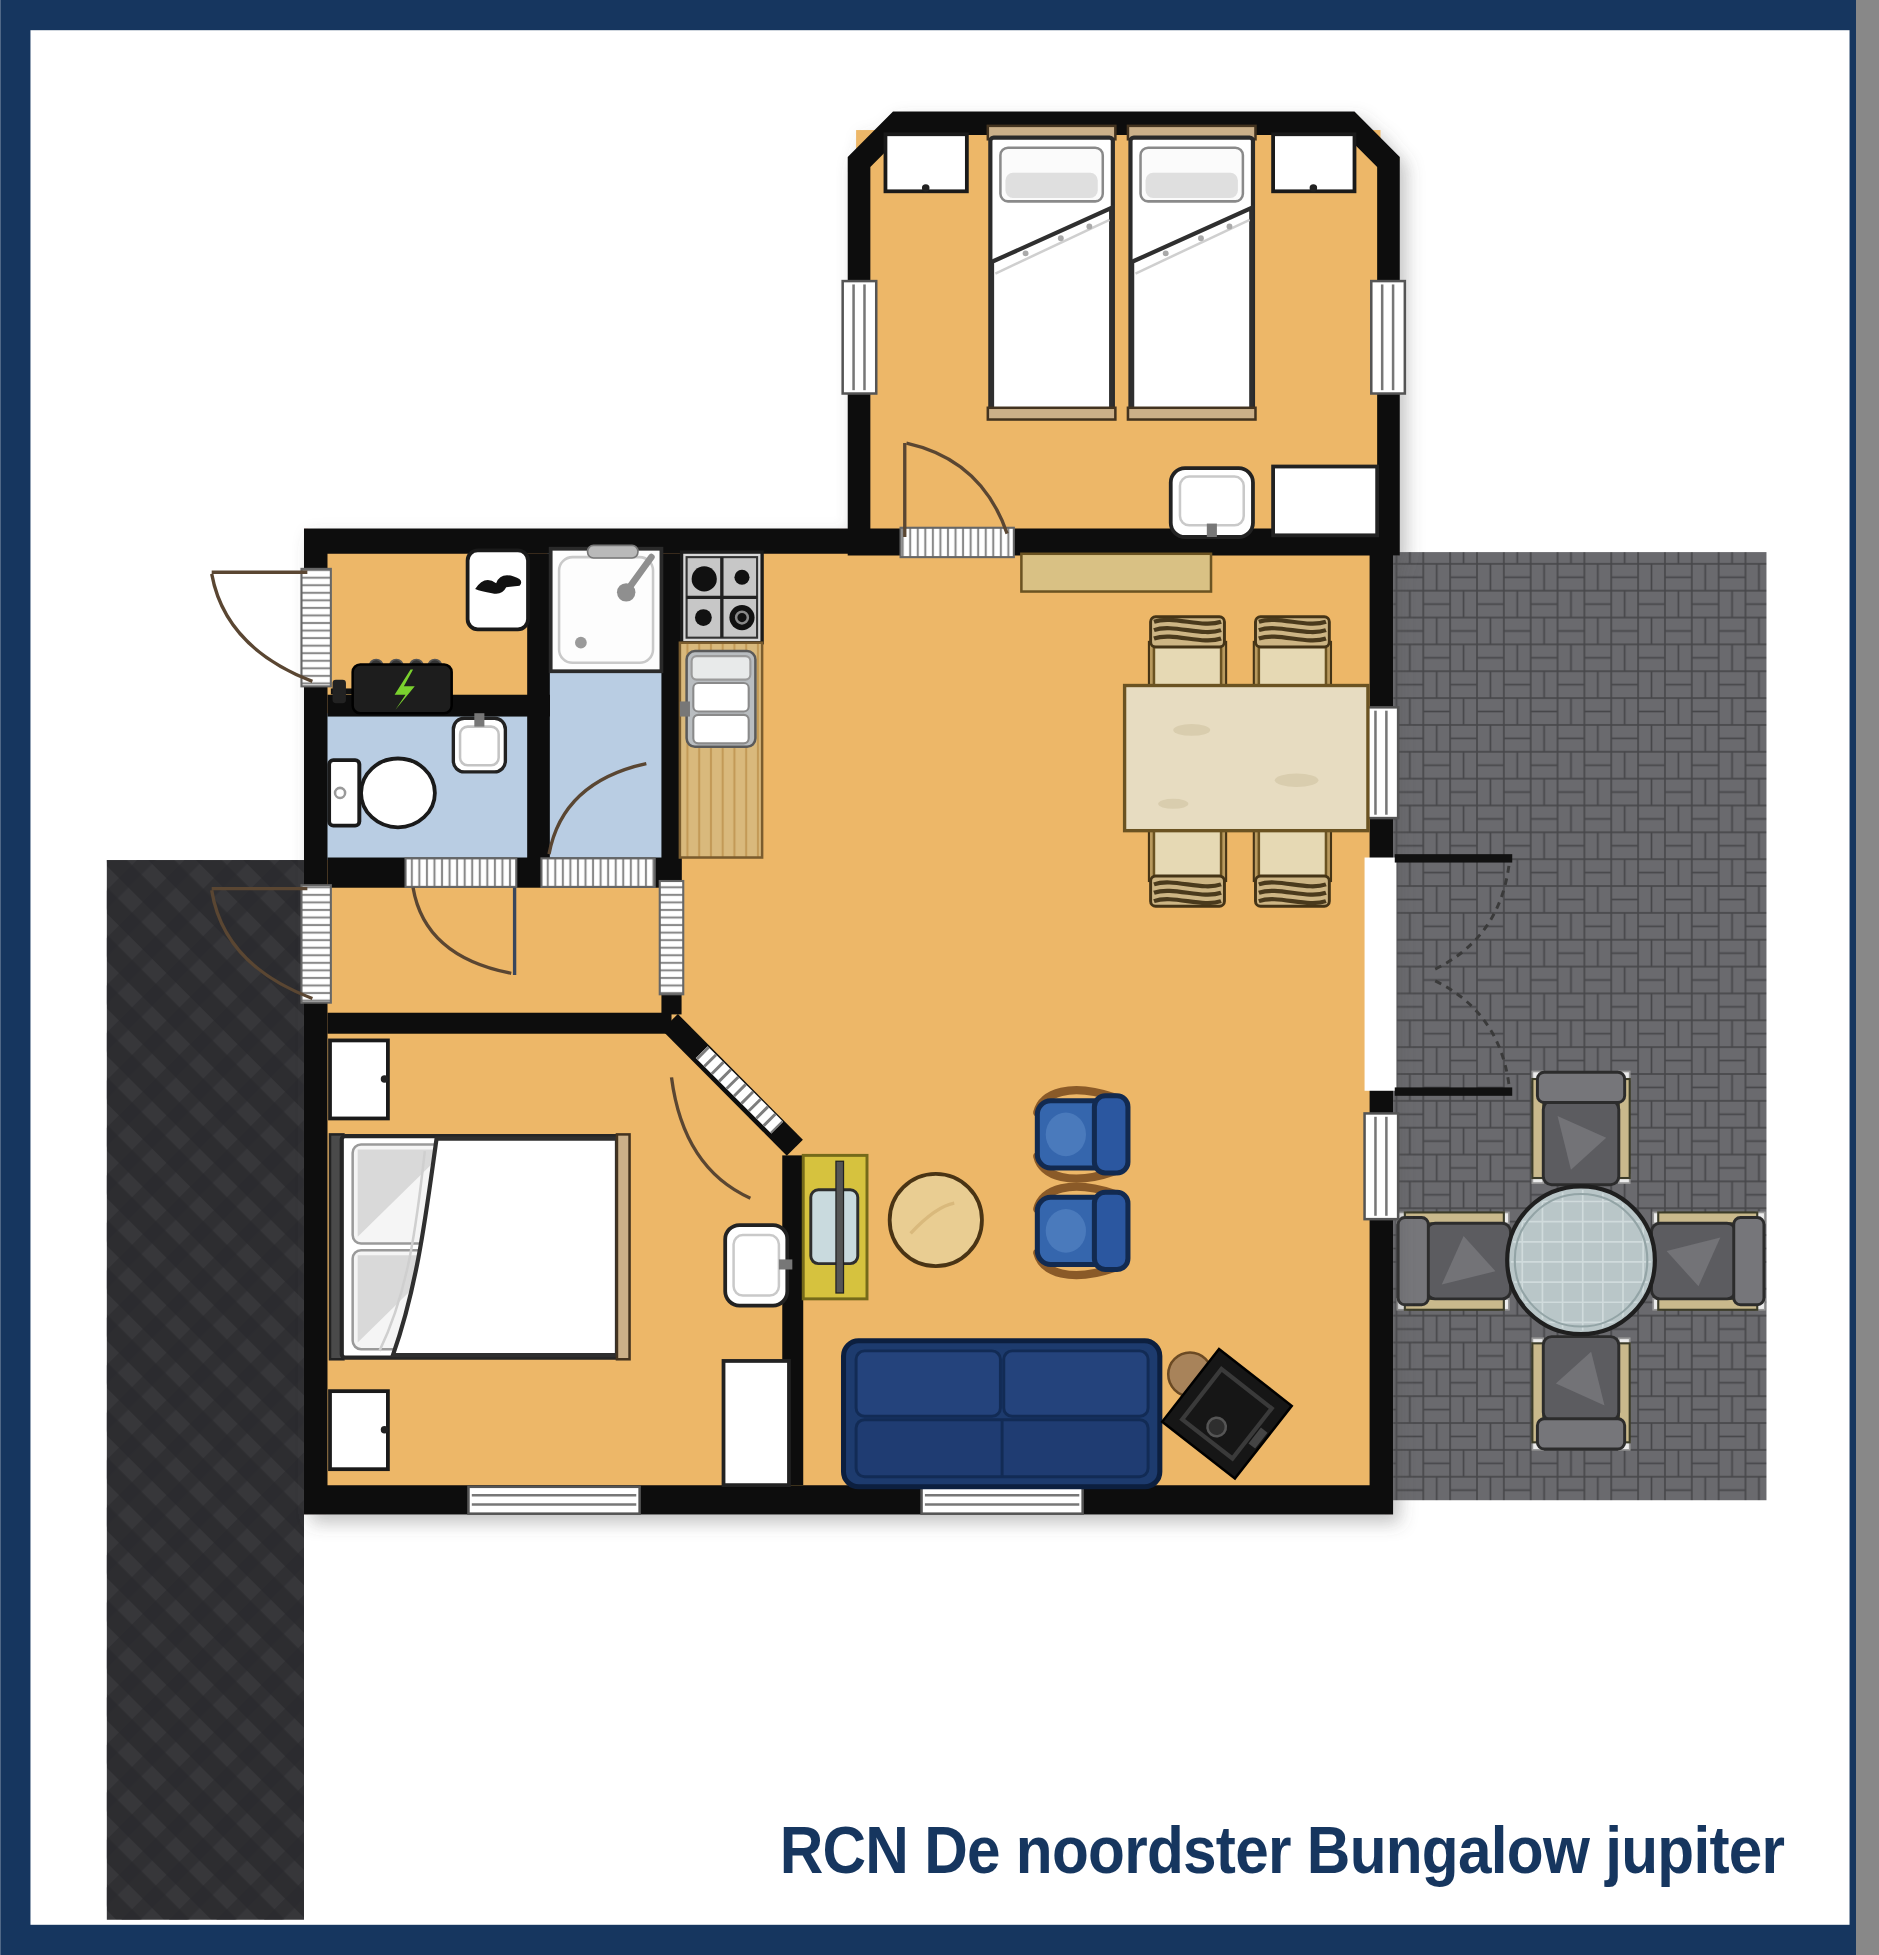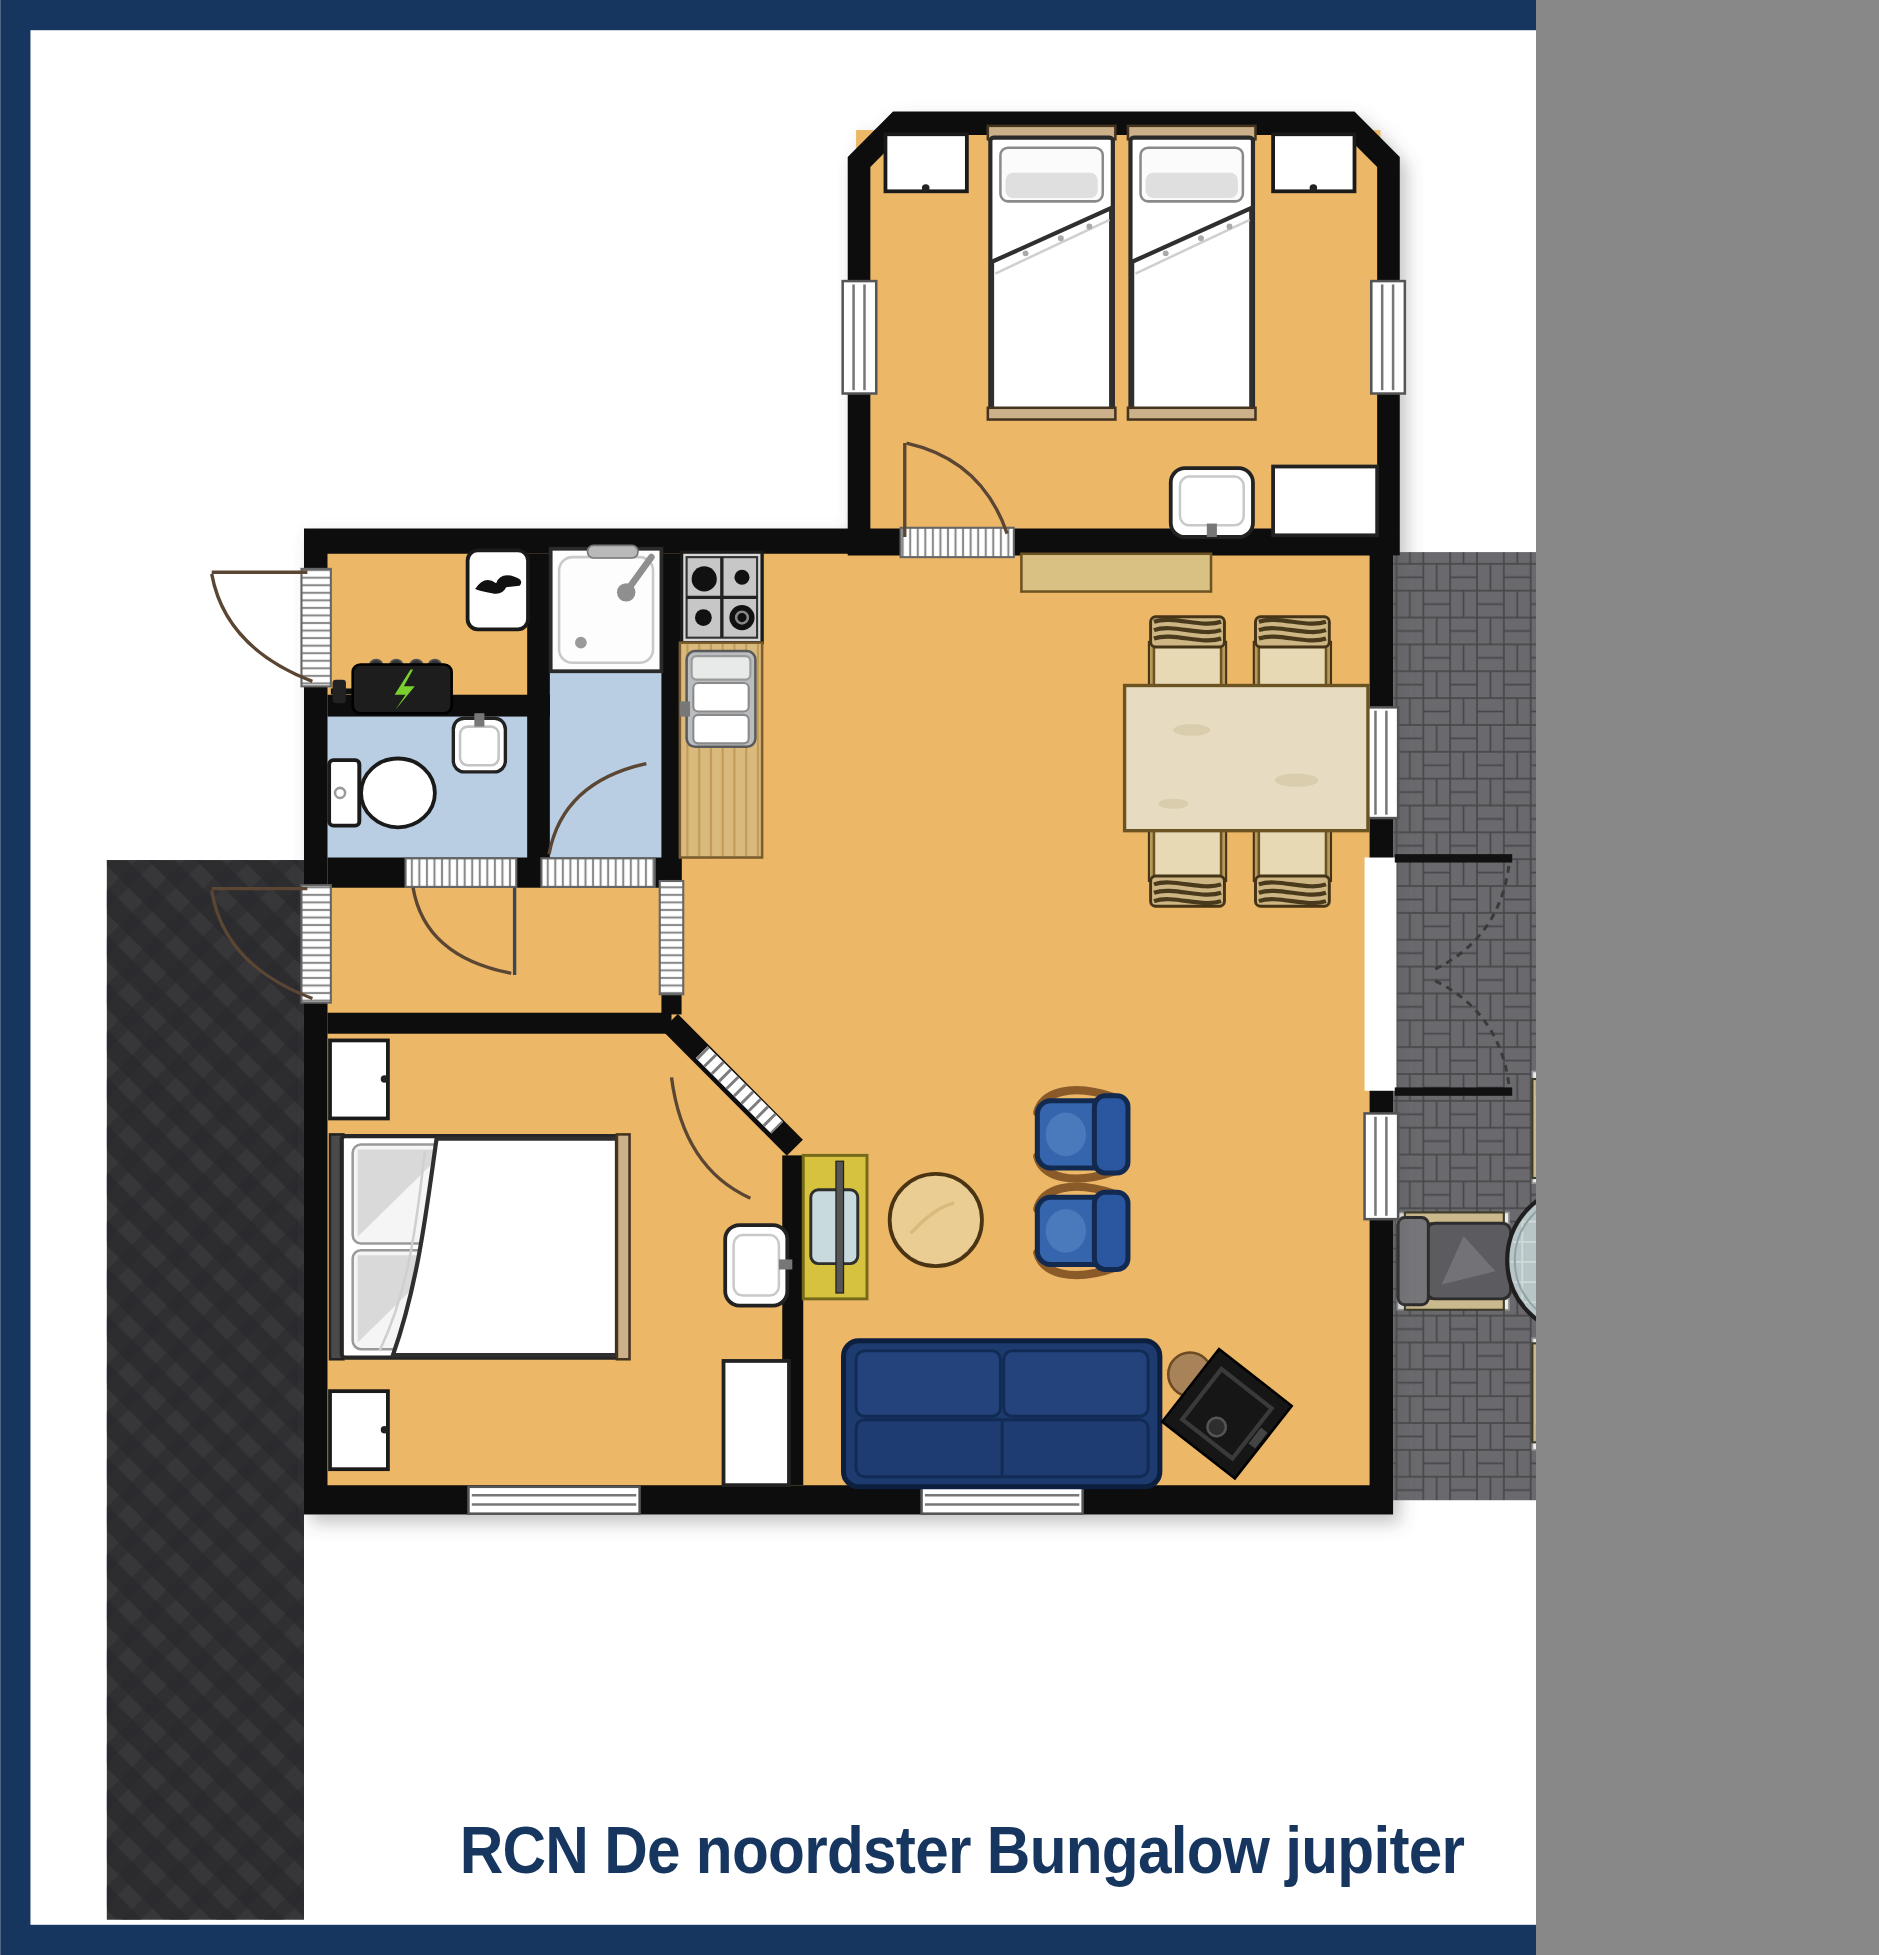--- a/index.html
+++ b/index.html
@@ -1,17 +1,17 @@
 <!DOCTYPE html>
 <html style="--frame: #16365f; --wall: #0e0d0b; --floor: #edb768; --wet-floor: #b9cde3; --patio-brick: #6a6a6e; --patio-joint: #47474a; --path-base: #2d2d30; --path-plank: #37373a; --sofa: #1d3b6e; --armchair: #3566ad; --dining-wood: #e7dcc1; --counter-wood: #d9b97c; --sideboard: #d9c184; --tv-cabinet: #d6c23e; --coffee-table: #e9cd92; --bed-frame: #cbb089; --outdoor-seat: #5c5c60; --outdoor-armrest: #c9b98c; --glass-table: #b9c6c8; --lightning-green: #7ad12e;font-size:13.4px"><head>
 <meta charset="utf-8">
 <style>
   html,body{margin:0;padding:0;background:#888;}
   #stage{
-    position:relative;width:1536px;height:1955px;background:#ffffff;
+    position:relative;width:1856px;height:1955px;background:#ffffff;
     font-family:"Liberation Sans", sans-serif;overflow:hidden;
   }
   #plan-svg{position:absolute;left:0;top:0;}
   #caption{
     position:absolute;right:72px;top:1811px;height:84px;
     color:var(--frame,#16365f);font-size:67px;font-weight:bold;
     letter-spacing:-0.8px;transform:scaleX(.9);transform-origin:right center;
     white-space:nowrap;
   }
   .wall{fill:var(--wall,#0e0d0b);}

